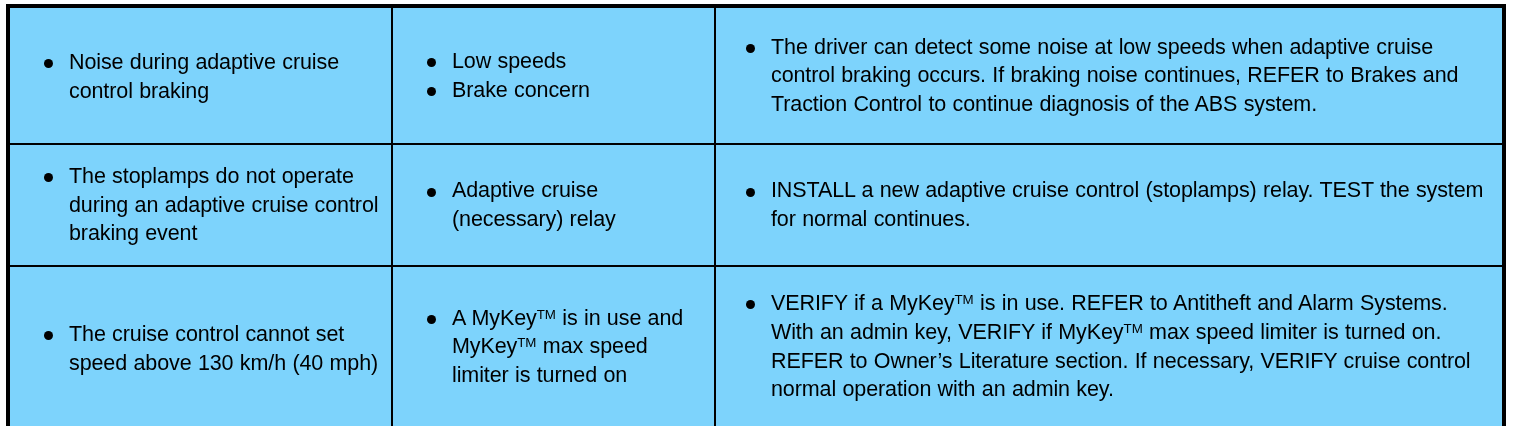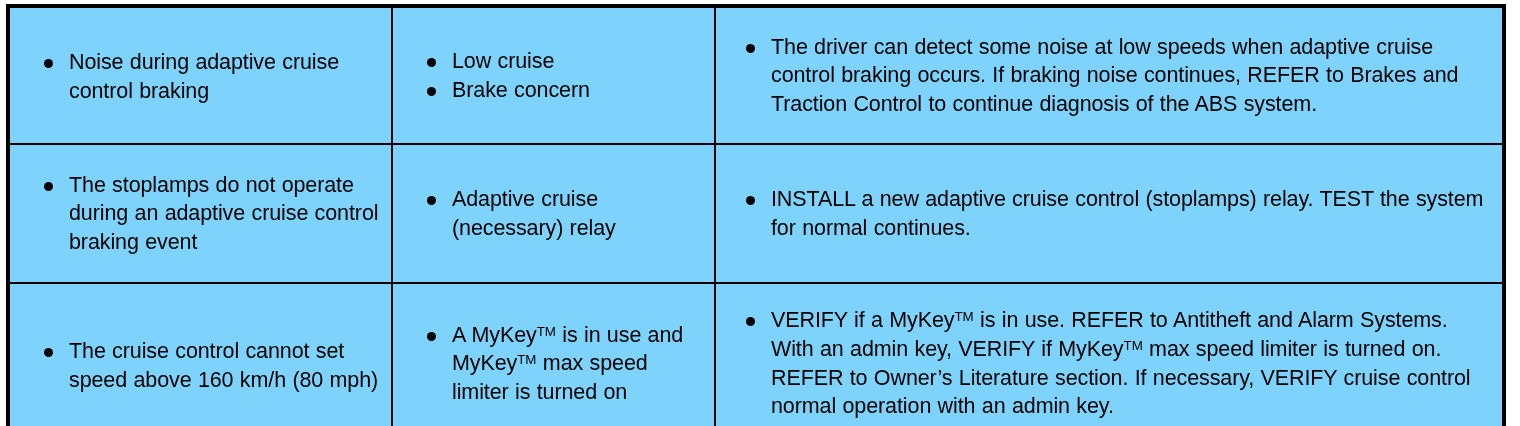--- a/index.html
+++ b/index.html
@@ -86,21 +86,21 @@
   
   .cell-inner { padding: 2px 8px 2px 33px; }
   .cell-inner.col3 { padding: 2px 16px 2px 29px; }
 
   .r1c1 { padding-top: 4px; }
   .r1c2 { padding-top: 2px; }
   .r3c1 { padding-top: 6px; }
 
   
   tr.row-1 { height: 138px; }
-  tr.row-2 { height: 139px; }
+  tr.row-2 { height: 122px; }
   tr.row-3 { height: 162px; }
 
   sup.tm {
     font-size: 0.62em;
     vertical-align: 0.42em;
     letter-spacing: 0;
     text-align: center;
   }
 </style>
 </head>
@@ -118,21 +118,21 @@
         <td>
           <div class="cell-inner r1c1">
             <ul class="bullets">
               <li><span class="bullet-dot"></span><span>Noise during adaptive cruise control braking</span></li>
             </ul>
           </div>
         </td>
         <td>
           <div class="cell-inner r1c2">
             <ul class="bullets">
-              <li><span class="bullet-dot"></span><span>Low cruise</span></li>
+              <li><span class="bullet-dot"></span><span>Low speeds</span></li>
               <li><span class="bullet-dot"></span><span>Brake concern</span></li>
             </ul>
           </div>
         </td>
         <td>
           <div class="cell-inner col3">
             <ul class="bullets">
               <li><span class="bullet-dot"></span><span>The driver can detect some noise at low speeds when adaptive cruise control braking occurs. If braking noise continues, REFER to Brakes and Traction Control to continue diagnosis of the ABS system.</span></li>
             </ul>
           </div>
@@ -160,21 +160,21 @@
               <li><span class="bullet-dot"></span><span>INSTALL a new adaptive cruise control (stoplamps) relay. TEST the system for normal continues.</span></li>
             </ul>
           </div>
         </td>
       </tr>
 
       <tr class="row-3">
         <td>
           <div class="cell-inner r3c1">
             <ul class="bullets">
-              <li><span class="bullet-dot"></span><span>The cruise control cannot set speed above 160 km/h (80 mph)</span></li>
+              <li><span class="bullet-dot"></span><span>The cruise control cannot set speed above 130 km/h (40 mph)</span></li>
             </ul>
           </div>
         </td>
         <td>
           <div class="cell-inner">
             <ul class="bullets">
               <li><span class="bullet-dot"></span><span>A MyKey<sup class="tm">TM</sup> is in use and MyKey<sup class="tm">TM</sup> max speed limiter is turned on</span></li>
             </ul>
           </div>
         </td>

